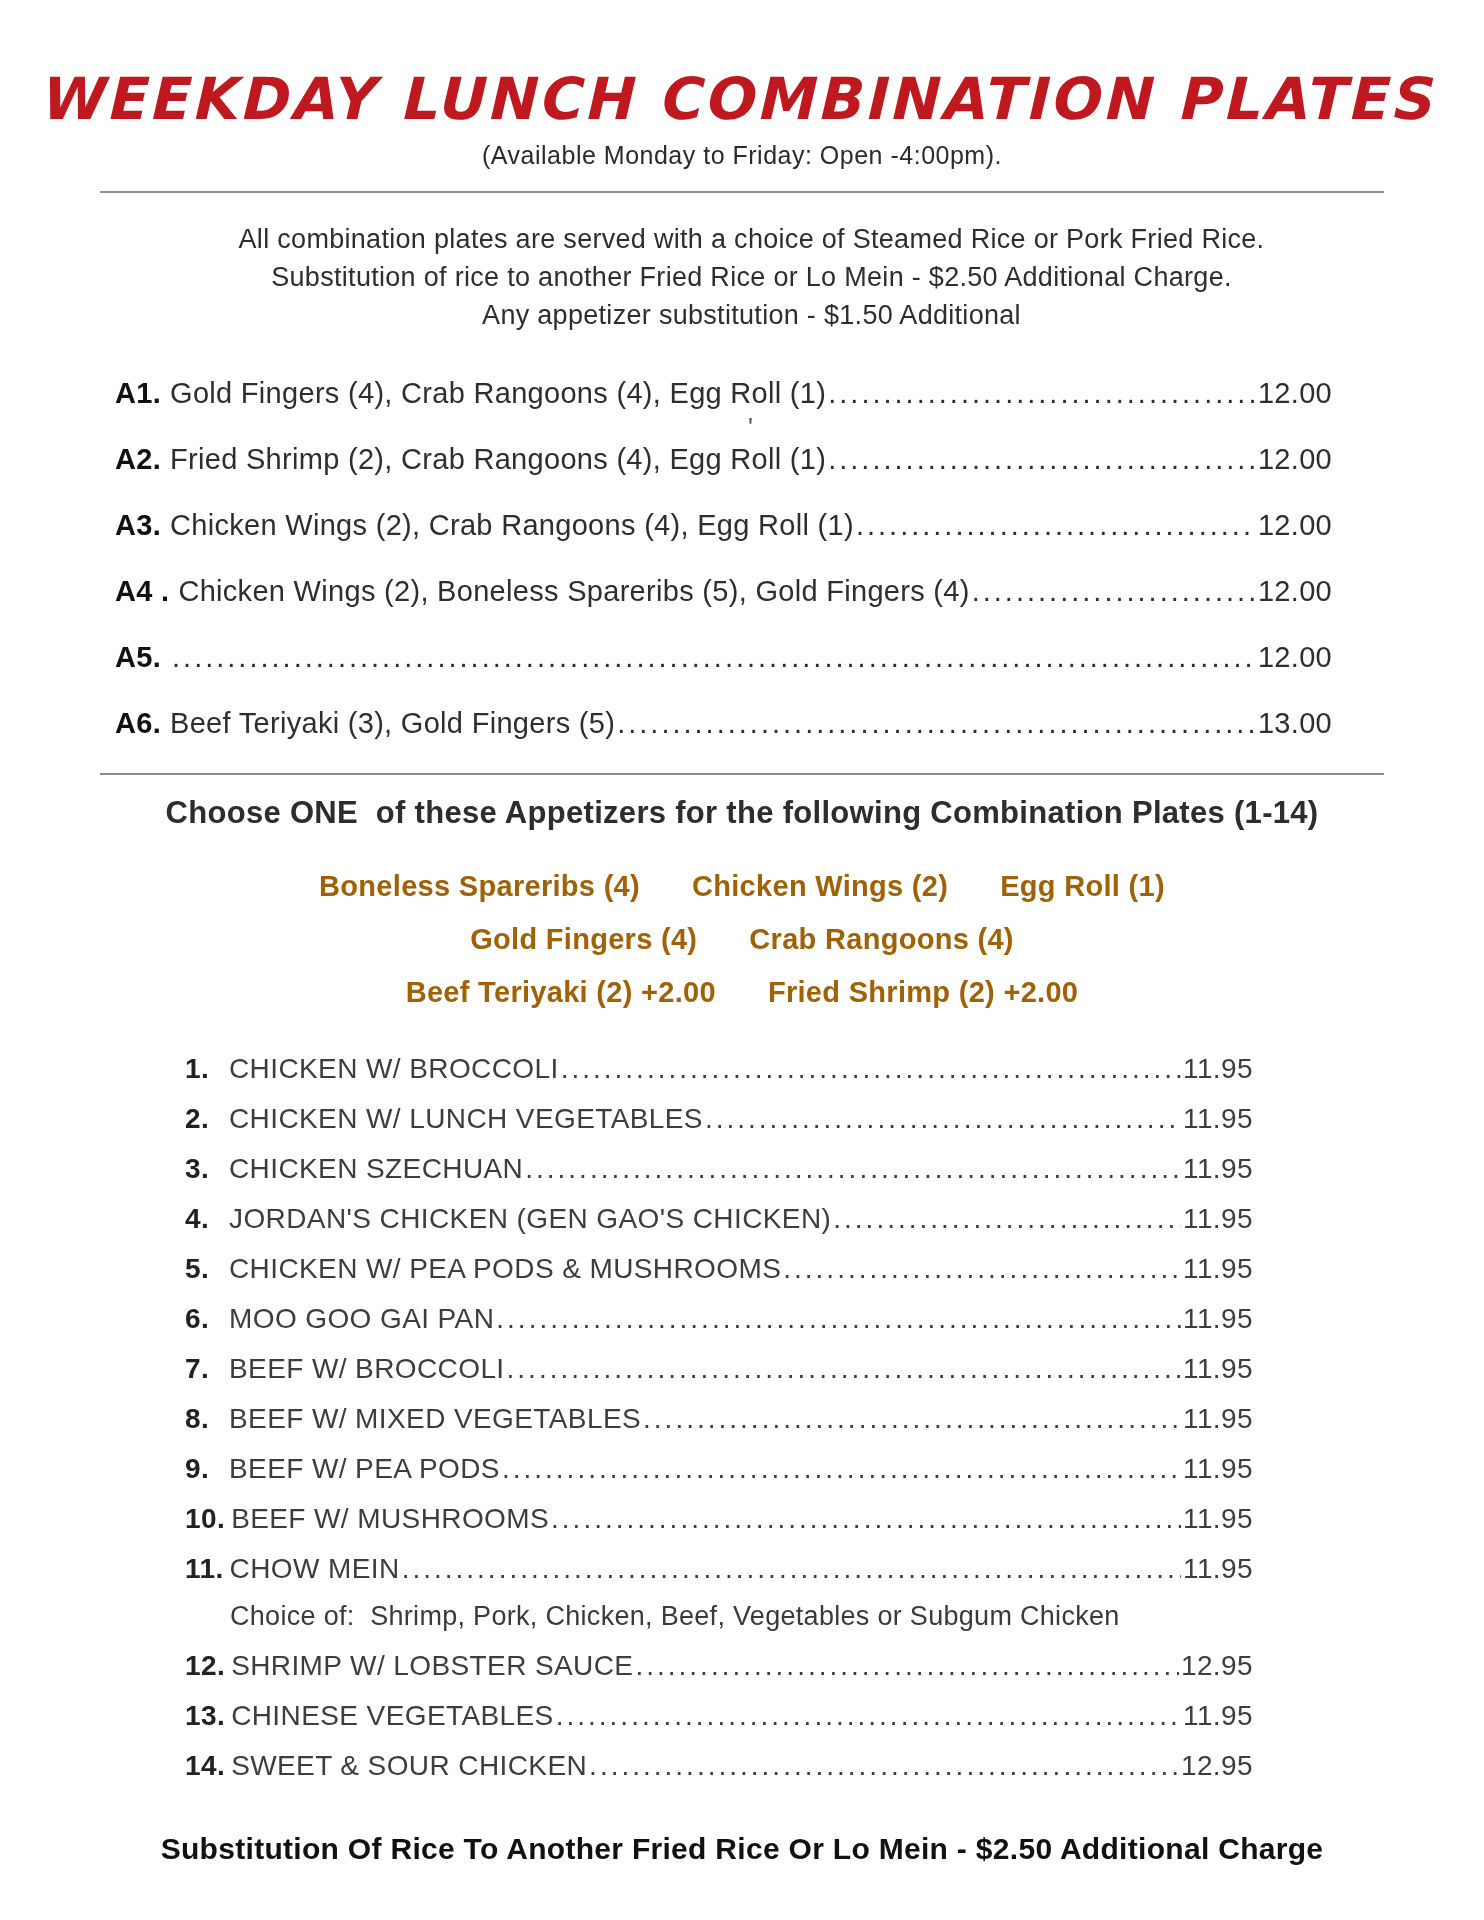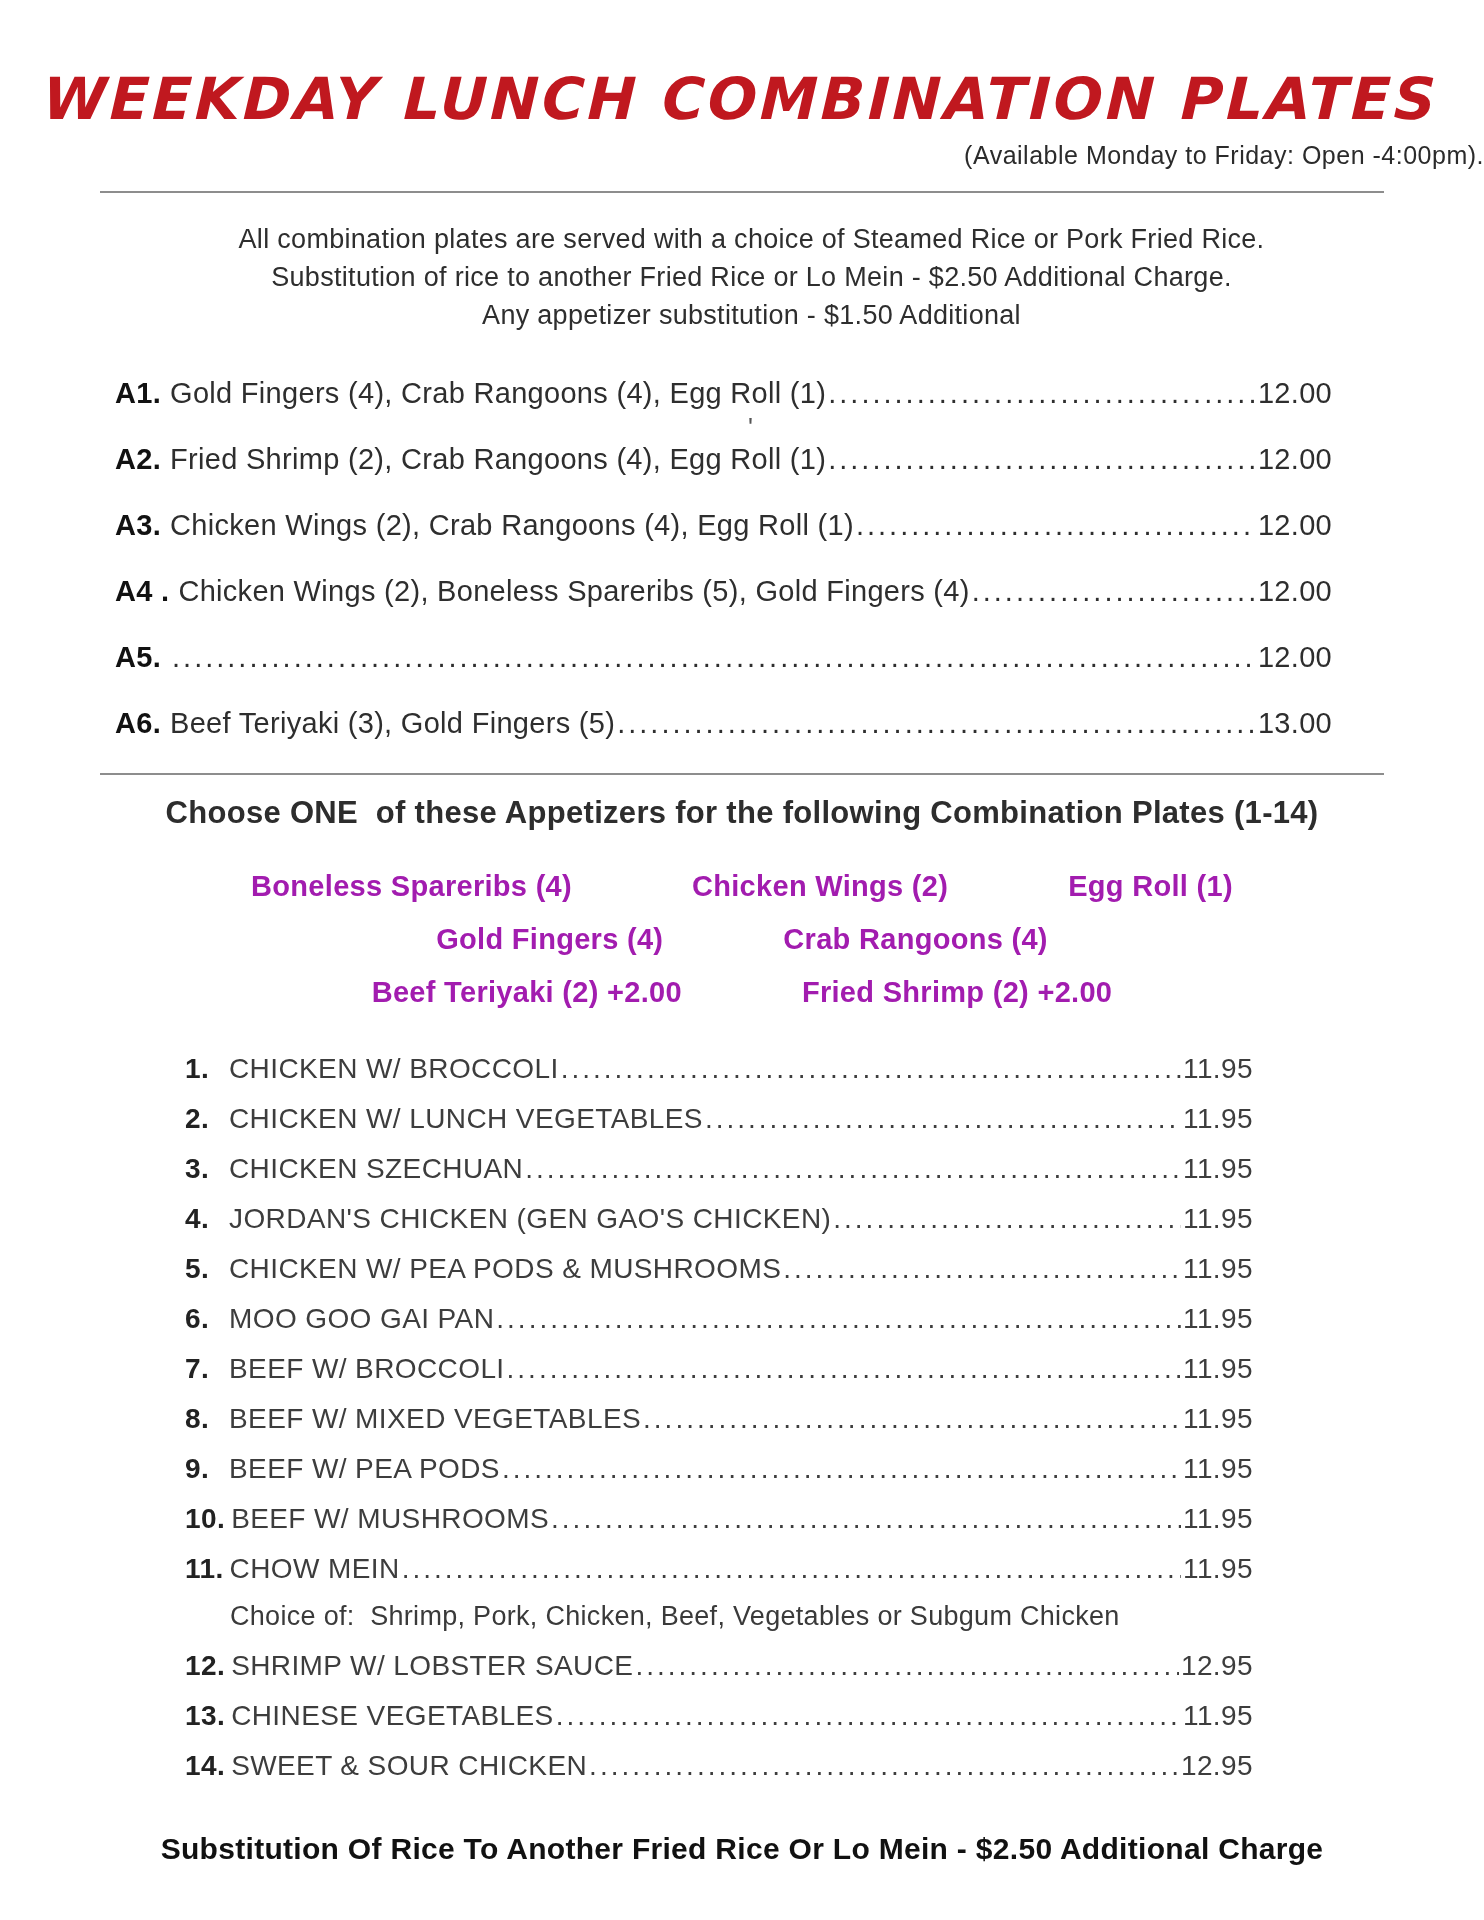--- a/index.html
+++ b/index.html
@@ -10,21 +10,21 @@
   }
   
   .title{
     margin:0;padding-top:70px;text-align:center;
     font-family:"DejaVu Sans", sans-serif;
     font-size:58px;font-weight:bold;font-style:italic;
     letter-spacing:3px;line-height:1;color:#c0181f;
     transform:skewX(-2deg);
   }
   .subtitle{
-    margin-top:13px;text-align:right;font-size:25px;color:#2b2b2b;
+    margin-top:13px;text-align:center;font-size:25px;color:#2b2b2b;
     letter-spacing:0.5px;
   }
   .rule{
     border:none;border-top:2px solid #8d8d8d;
     margin:21px 100px 0 100px;height:0;
   }
   
   .intro{
     margin-top:27px;text-align:center;font-size:27px;line-height:38px;color:#2e2e2e;
     letter-spacing:0.3px;
@@ -46,22 +46,22 @@
   .price{white-space:nowrap;}
   
   .artifact{position:absolute;left:748px;top:412px;font-size:26px;color:#555;}
   
   .choose-heading{
     margin-top:20px;text-align:center;font-size:31px;font-weight:bold;color:#2d2d2d;
     letter-spacing:0.3px;white-space:pre-wrap;
   }
   .options{margin-top:39px;}
   .options-row{
-    display:flex;justify-content:center;gap:120px;
-    font-size:29px;font-weight:bold;color:#a21caf;margin-bottom:20px;
+    display:flex;justify-content:center;gap:52px;
+    font-size:29px;font-weight:bold;color:#a16207;margin-bottom:20px;
     letter-spacing:0.3px;
   }
   
   .item-list{margin:44px 231px 0 185px;}
   .item-row{
     display:flex;align-items:baseline;font-size:28px;color:#3d3d3d;
     margin-bottom:18px;letter-spacing:0.4px;
   }
   .item-row .num{font-weight:bold;color:#222;min-width:38px;margin-right:6px;}
   .item-row .iname{white-space:nowrap;}

